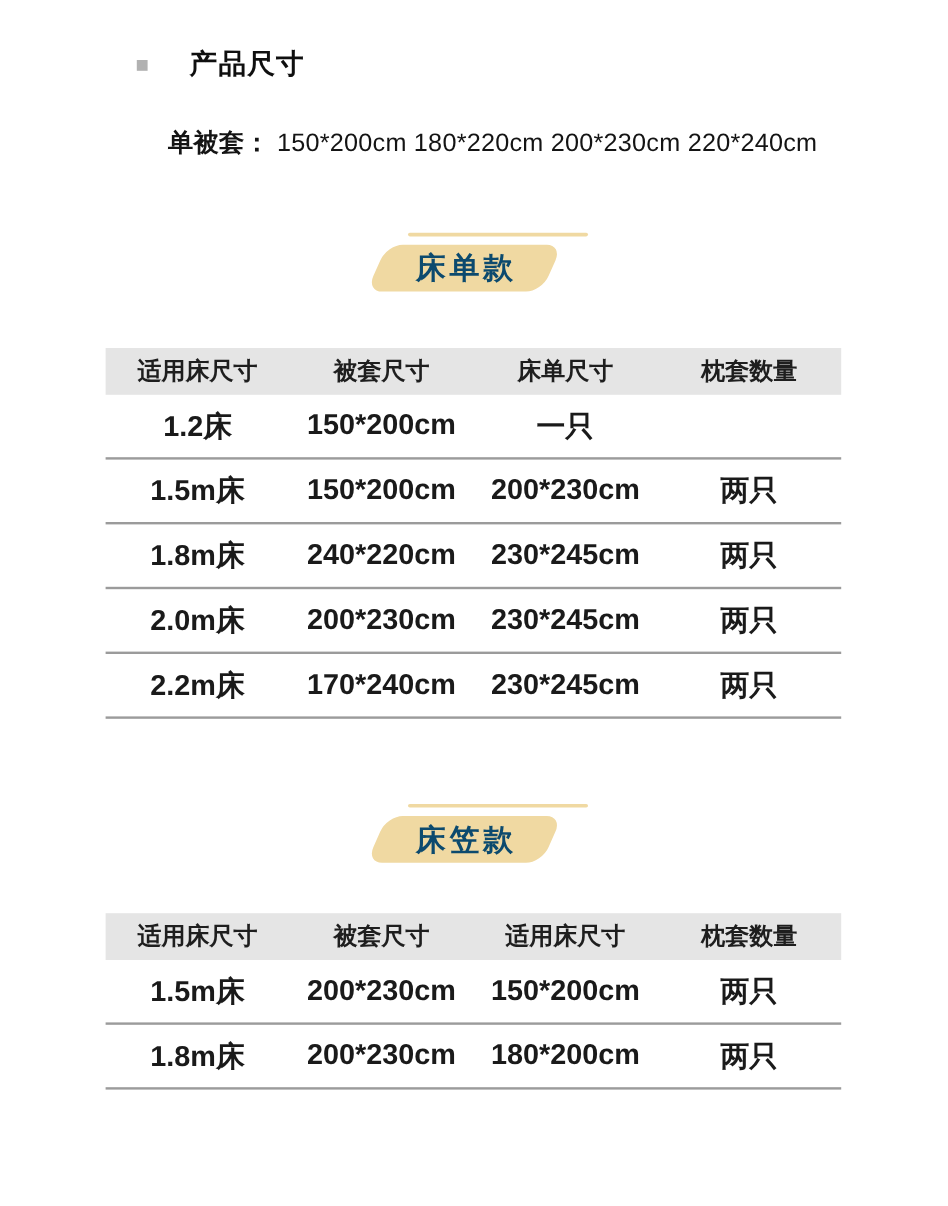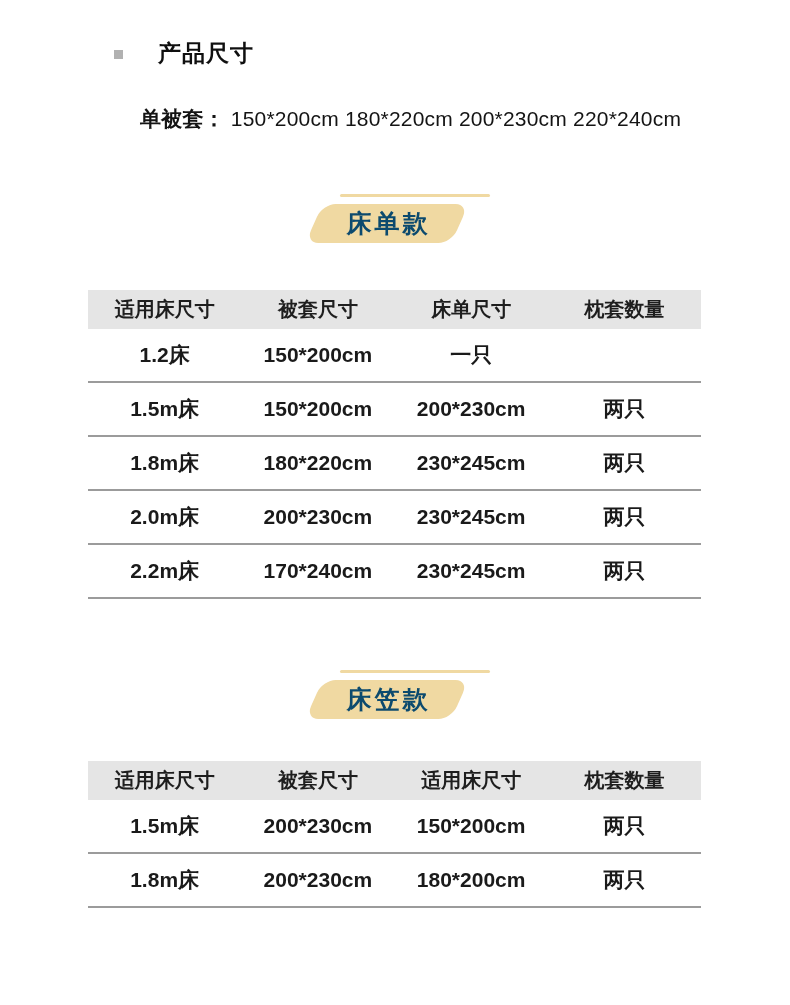--- a/index.html
+++ b/index.html
@@ -54,21 +54,21 @@
   .size-table.t1 { margin-top: 47px; }
   .size-table.t2 { margin-top: 42px; }
   .t-head {
     display: grid; grid-template-columns: repeat(4, 1fr);
     height: 39px; align-items: center; text-align: center;
     background: #e5e5e5; font-size: 20px; font-weight: 700; color: #1e1e1e;
   }
   .t-row {
     display: grid; grid-template-columns: repeat(4, 1fr);
     height: 54px; align-items: center; text-align: center;
-    font-size: 21px; font-weight: 600; color: #1a1a1a;
+    font-size: 24px; font-weight: 600; color: #1a1a1a;
     border-bottom: 2px solid #9b9b9b;
   }
 </style>
 </head>
 <body>
 
 <div class="title-row">
   <span class="bullet-square"></span>
   <span class="page-title">产品尺寸</span>
 </div>
@@ -96,21 +96,21 @@
     <div>一只</div>
   </div>
   <div class="t-row">
     <div>1.5m床</div>
     <div>150*200cm</div>
     <div>200*230cm</div>
     <div>两只</div>
   </div>
   <div class="t-row">
     <div>1.8m床</div>
-    <div>180*220cm</div>
+    <div>240*220cm</div>
     <div>230*245cm</div>
     <div>两只</div>
   </div>
   <div class="t-row">
     <div>2.0m床</div>
     <div>200*230cm</div>
     <div>230*245cm</div>
     <div>两只</div>
   </div>
   <div class="t-row">

